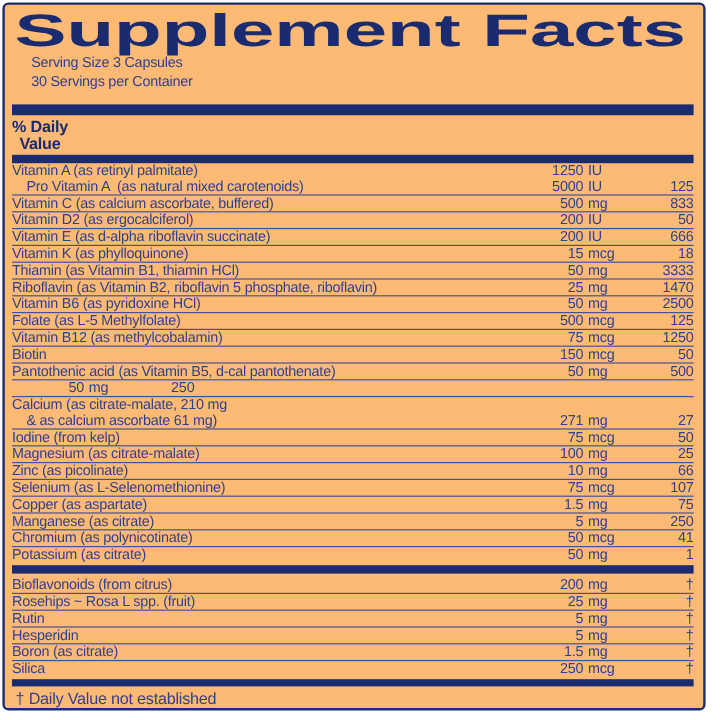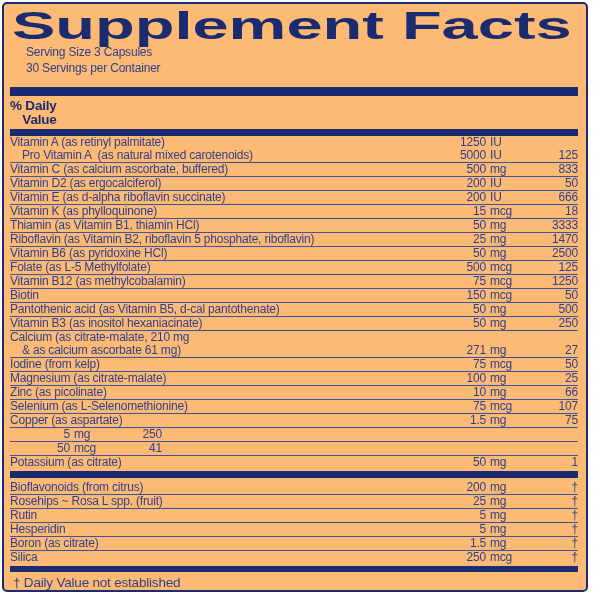--- a/index.html
+++ b/index.html
@@ -26,21 +26,21 @@
     letter-spacing:-0.2px;
   }
   .serving:first-of-type{margin-top:2px}
   .bar{background:var(--dark);width:100%}
   .bar1{height:9px;margin-top:11px}
   .bar2{height:7px;margin-top:3px}
   .bar3{height:7px;margin-top:2px;margin-bottom:3px}
   .bar4{height:6px;margin-top:2px}
   .aps-row{display:flex;justify-content:space-between;margin-top:3px}
   .aps{font-size:15px;font-weight:bold;color:var(--dark);letter-spacing:-0.1px;margin-left:2px}
-  .dvh{font-size:13.5px;font-weight:bold;color:var(--dark);text-align:right;line-height:13.5px;letter-spacing:-0.2px}
+  .dvh{font-size:13.5px;font-weight:bold;color:var(--dark);text-align:center;line-height:13.5px;letter-spacing:-0.2px}
   .rows{width:100%}
   .row{
     display:flex;align-items:flex-end;height:14px;font-size:12px;
     line-height:13px;letter-spacing:-0.2px;
     border-bottom:1px solid var(--rule);
   }
   .row.no-rule{border-bottom:none;height:13px}
   .row .name{flex:1;white-space:pre;overflow:hidden}
   .row.indent .name{padding-left:12px}
   .row .num{width:60px;text-align:right;white-space:nowrap}
@@ -153,21 +153,20 @@
   </div>
 
   <div class="row">
     <span class="name">Pantothenic acid (as Vitamin B5, d-cal pantothenate)</span>
     <span class="num">50</span>
     <span class="unit">mg</span>
     <span class="dv">500</span>
   </div>
 
   <div class="row">
-    <span class="name">Vitamin B3 (as inositol hexaniacinate)</span>
     <span class="num">50</span>
     <span class="unit">mg</span>
     <span class="dv">250</span>
   </div>
 
   <div class="row no-rule">
     <span class="name">Calcium (as citrate-malate, 210 mg</span>
     <span class="num"></span>
     <span class="unit"></span>
     <span class="dv"></span>
@@ -209,26 +208,28 @@
   </div>
 
   <div class="row">
     <span class="name">Copper (as aspartate)</span>
     <span class="num">1.5</span>
     <span class="unit">mg</span>
     <span class="dv">75</span>
   </div>
 
   <div class="row">
+    <span class="name">Manganese (as citrate)</span>
     <span class="num">5</span>
     <span class="unit">mg</span>
     <span class="dv">250</span>
   </div>
 
   <div class="row">
+    <span class="name">Chromium (as polynicotinate)</span>
     <span class="num">50</span>
     <span class="unit">mcg</span>
     <span class="dv">41</span>
   </div>
 
   <div class="row no-rule">
     <span class="name">Potassium (as citrate)</span>
     <span class="num">50</span>
     <span class="unit">mg</span>
     <span class="dv">1</span>

